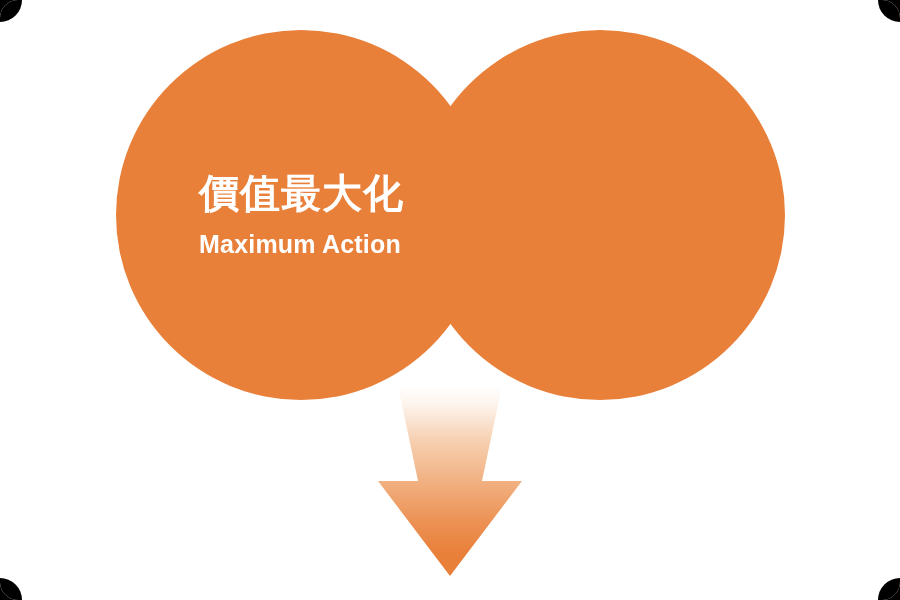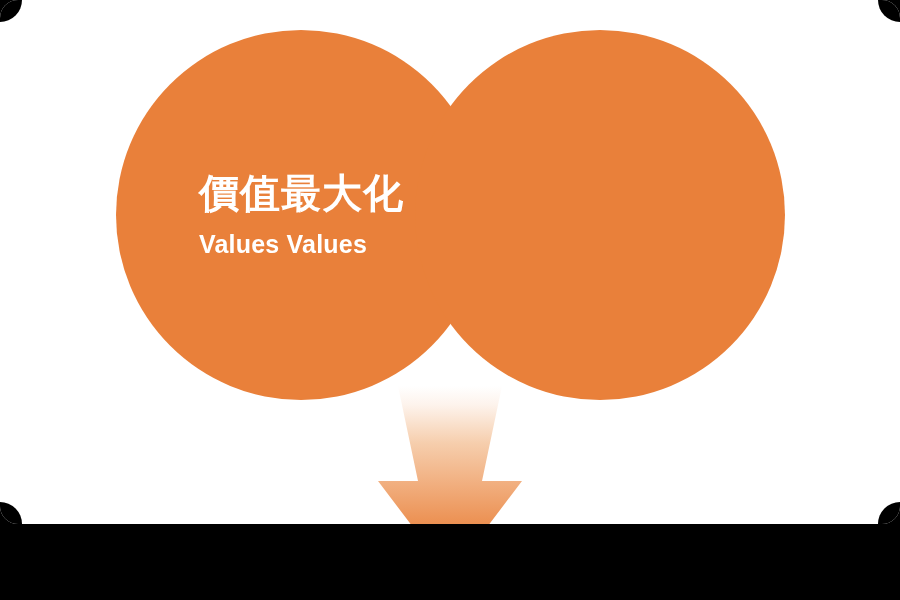--- a/index.html
+++ b/index.html
@@ -11,21 +11,21 @@
   body {
     width: 900px;
     height: 600px;
     overflow: hidden;
     font-family: "Liberation Sans", "DejaVu Sans", sans-serif;
   }
 
   #canvas {
     position: relative;
     width: 900px;
-    height: 524px;
+    height: 600px;
     background: #ffffff;
     border-radius: 18px;
     overflow: hidden;
   }
 
   #diagram-svg {
     position: absolute;
     left: 0;
     top: 0;
     width: 900px;
@@ -101,21 +101,21 @@
              L 418 481
              Z" fill="url(#arrow-grad)"></path>
 
     <circle id="circle-left" cx="301" cy="215" r="185" fill="#e9803a"></circle>
 
     <circle id="circle-right" cx="600" cy="215" r="185" fill="#e9803a"></circle>
   </svg>
 
   <div class="node-label" id="label-left" style="color: rgb(255, 255, 255);">
     <span class="title-cjk">價值最大化</span>
-    <span class="title-en">Values Values</span>
+    <span class="title-en">Maximum Action</span>
   </div>
 
 
   <div class="corner-marker" id="corner-tl" style="background: rgb(0, 0, 0);"></div>
   <div class="corner-marker" id="corner-tr" style="background: rgb(0, 0, 0);"></div>
   <div class="corner-marker" id="corner-bl" style="background: rgb(0, 0, 0);"></div>
   <div class="corner-marker" id="corner-br" style="background: rgb(0, 0, 0);"></div>
 
 </div>
 

